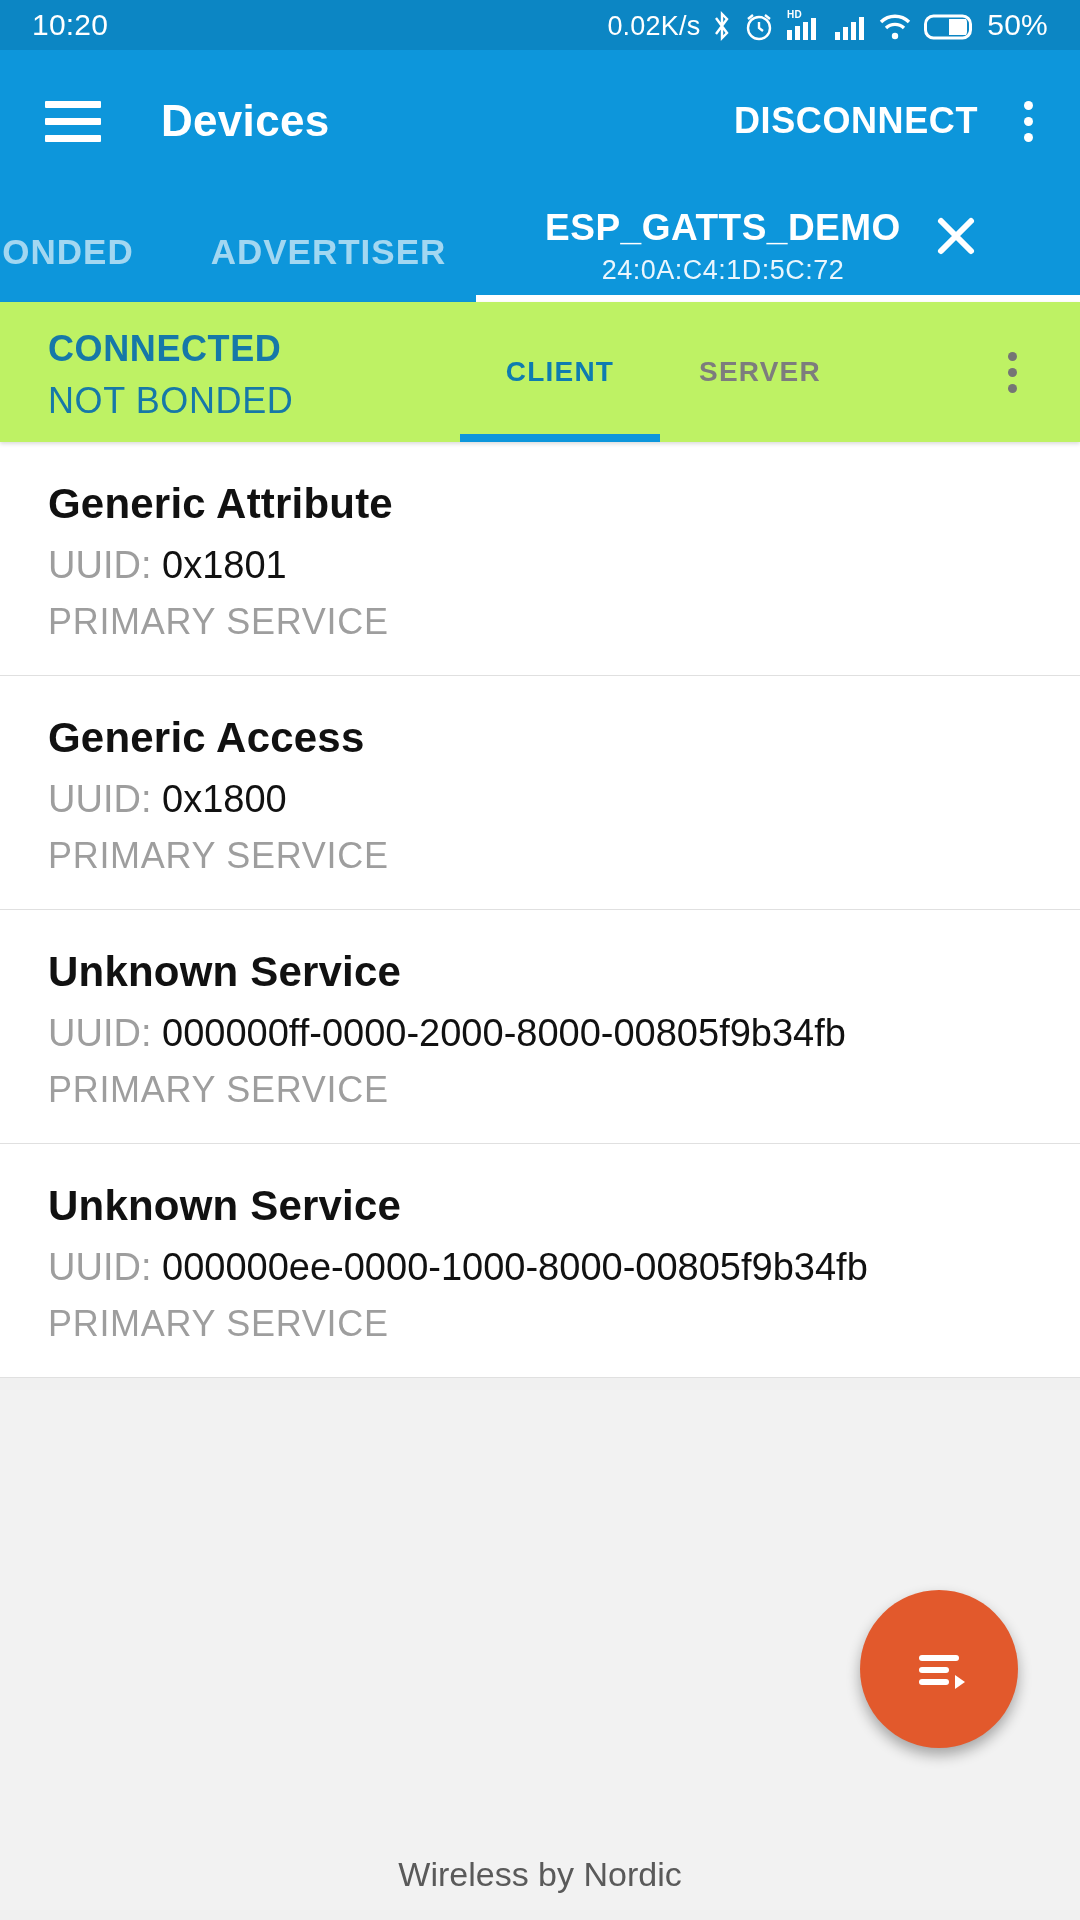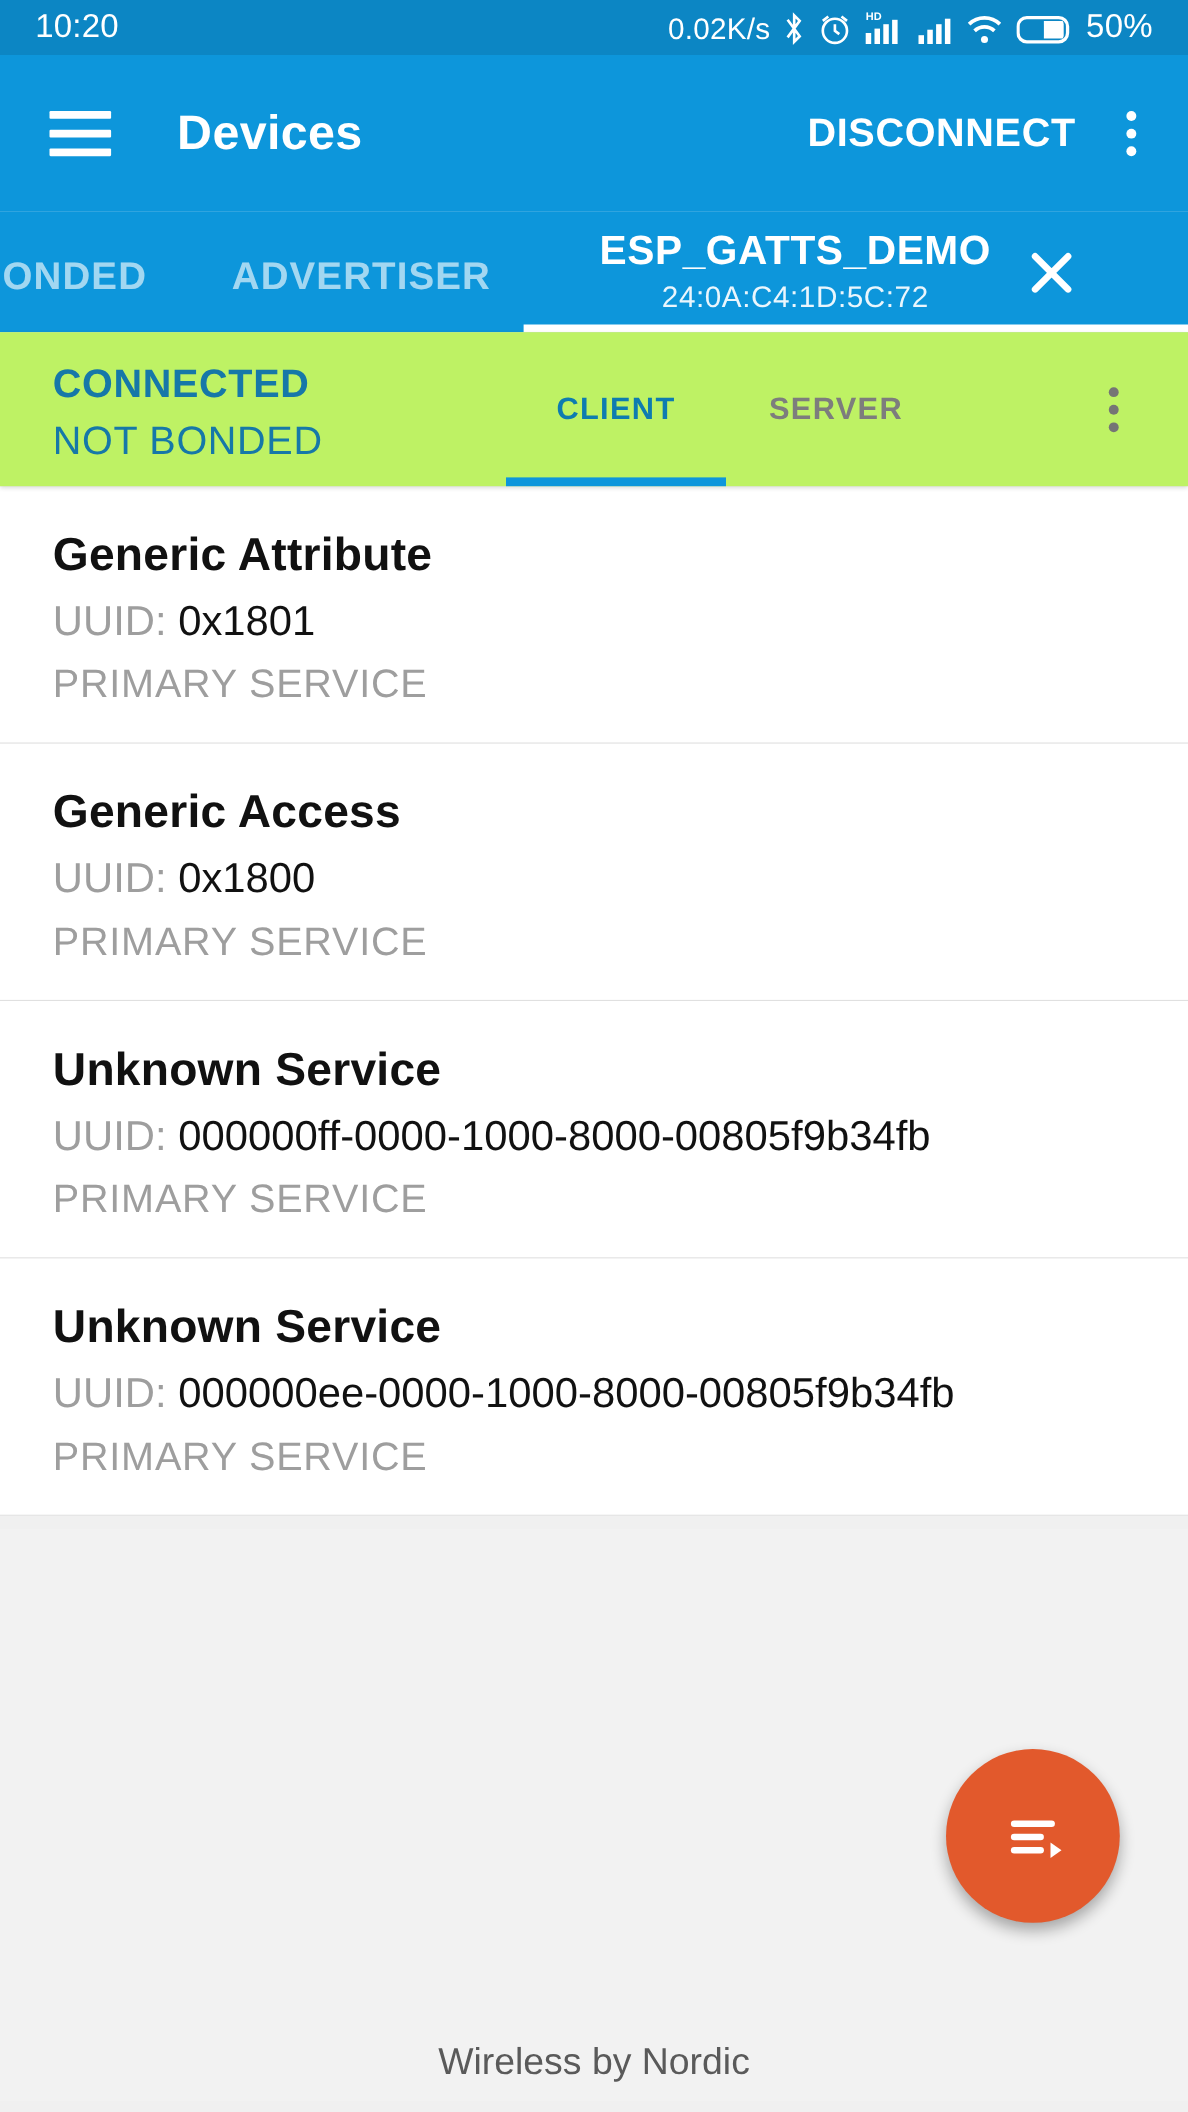--- a/index.html
+++ b/index.html
@@ -41,21 +41,21 @@
     height:110px; background:#0d96db; position:relative;
     display:flex; align-items:flex-end;
   }
   .devtab {
     color:rgba(255,255,255,.62); font-size:35px; font-weight:bold;
     letter-spacing:1px; padding-bottom:30px; white-space:nowrap; cursor:pointer;
   }
   .devtab.bonded { margin-left:-24px; width:205px; }
   .devtab.advertiser { width:295px; text-align:center; }
   .devtab.active {
-    color:#ffffff; flex:1; display:flex; align-items:center;
+    color:#ffffff; flex:1; display:flex; align-items:flex-start;
     justify-content:center; padding-bottom:16px; position:relative;
   }
   .devtab-names { text-align:center; }
   .devtab-name { font-size:37px; font-weight:bold; line-height:1.0; letter-spacing:.5px; }
   .devtab-addr { font-size:27px; font-weight:normal; margin-top:9px; color:#eaf6fd; letter-spacing:.5px; }
   .devtab-close { margin-left:28px; margin-right:28px; cursor:pointer; }
   .devtab-indicator {
     position:absolute; left:0; right:0; bottom:0; height:7px; background:#ffffff;
   }
 
@@ -224,21 +224,21 @@
         <span class="lbl">UUID:</span>
         <span>0x1800</span>
       </div>
       <div class="svc-type">PRIMARY SERVICE</div>
     </div>
 
     <div class="svc">
       <div class="svc-name">Unknown Service</div>
       <div class="svc-uuid">
         <span class="lbl">UUID:</span>
-        <span>000000ff-0000-1000-8000-00805f9b34fb</span>
+        <span>000000ff-0000-2000-8000-00805f9b34fb</span>
       </div>
       <div class="svc-type">PRIMARY SERVICE</div>
     </div>
 
     <div class="svc">
       <div class="svc-name">Unknown Service</div>
       <div class="svc-uuid">
         <span class="lbl">UUID:</span>
         <span>000000ee-0000-1000-8000-00805f9b34fb</span>
       </div>

